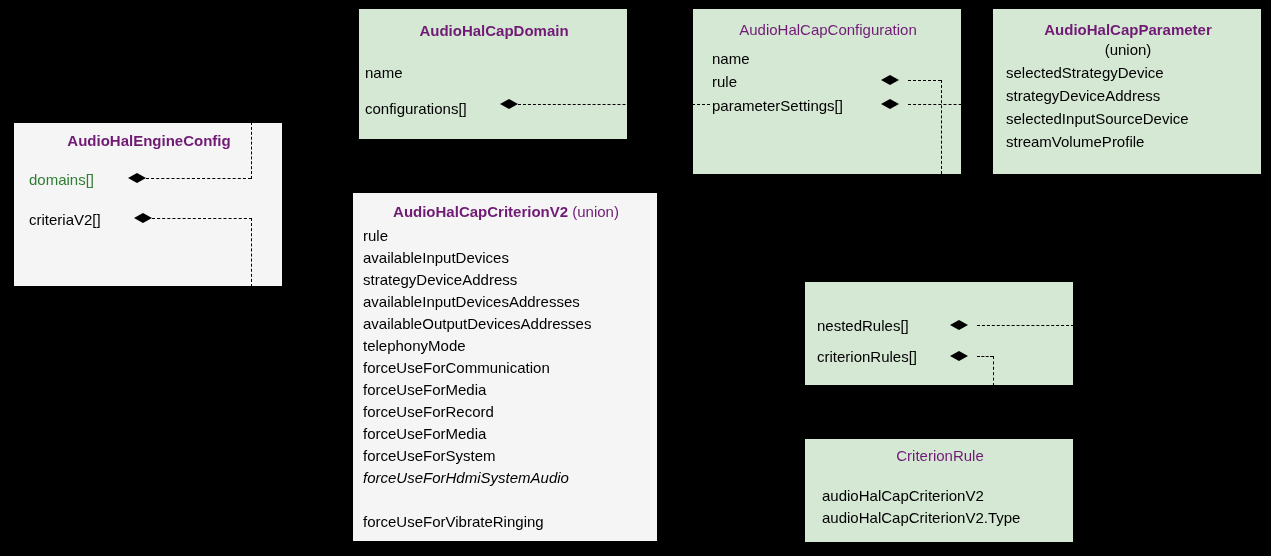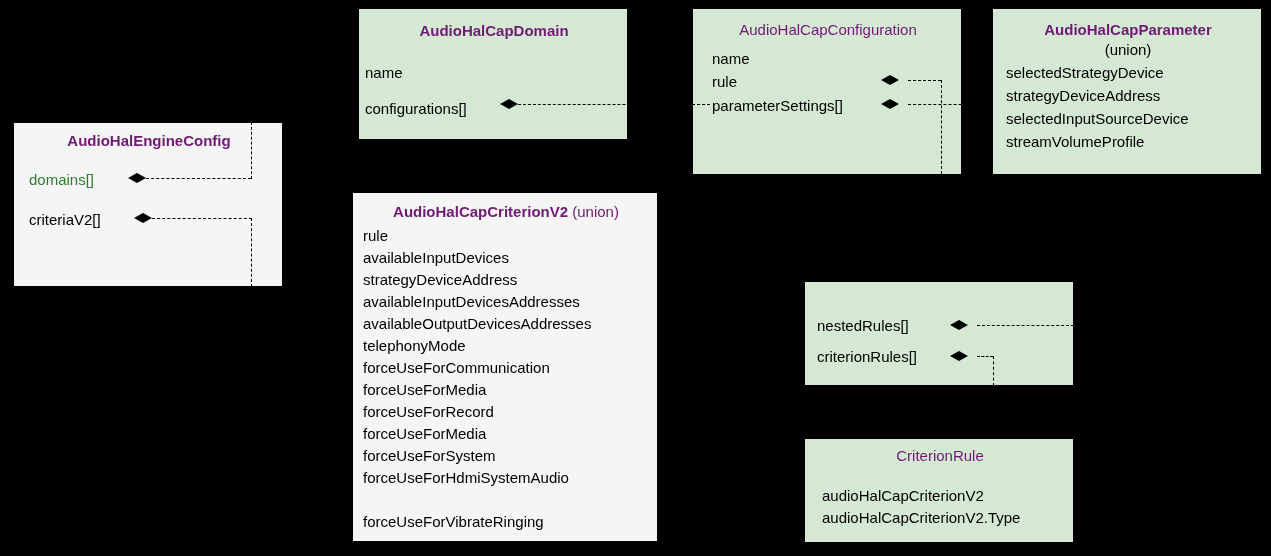--- a/index.html
+++ b/index.html
@@ -143,21 +143,21 @@
     <div class="abs field" style="left:10px; top:56px;">availableInputDevices</div>
     <div class="abs field" style="left:10px; top:78px;">strategyDeviceAddress</div>
     <div class="abs field" style="left:10px; top:100px;">availableInputDevicesAddresses</div>
     <div class="abs field" style="left:10px; top:122px;">availableOutputDevicesAddresses</div>
     <div class="abs field" style="left:10px; top:144px;">telephonyMode</div>
     <div class="abs field" style="left:10px; top:166px;">forceUseForCommunication</div>
     <div class="abs field" style="left:10px; top:188px;">forceUseForMedia</div>
     <div class="abs field" style="left:10px; top:210px;">forceUseForRecord</div>
     <div class="abs field" style="left:10px; top:232px;">forceUseForMedia</div>
     <div class="abs field" style="left:10px; top:254px;">forceUseForSystem</div>
-    <div class="abs field" style="left:10px; top:276px;">forceUseForHdmiSystemAudio</div>
+    <div class="abs field" style="left:10px; top:276px;font-style:italic;">forceUseForHdmiSystemAudio</div>
     <div class="abs field" style="left:10px; top:320px;">forceUseForVibrateRinging</div>
   </div>
 
   <div class="uml-box green" style="left:804px; top:281px; width:270px; height:105px;">
     <div class="abs field" style="left:12px; top:35px;">nestedRules[]</div>
     <div class="abs field" style="left:12px; top:66px;">criterionRules[]</div>
   </div>
   <div class="diamond" style="left:950px; top:320px;"></div>
   <div class="diamond" style="left:950px; top:351px;"></div>
 

